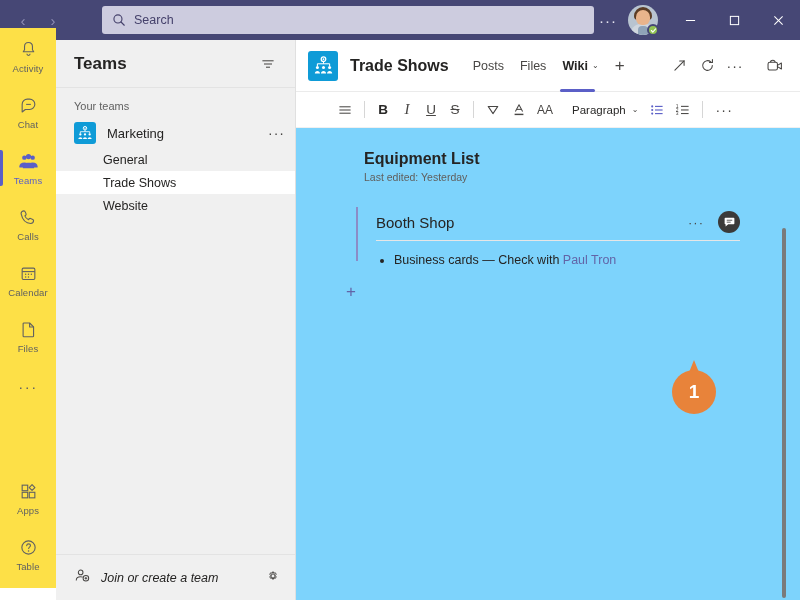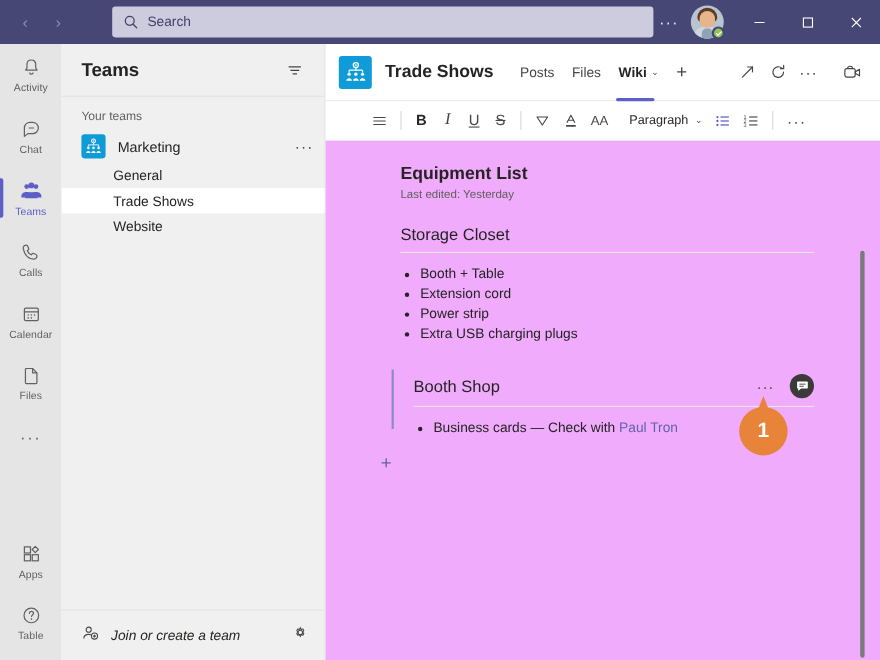--- a/index.html
+++ b/index.html
@@ -63,23 +63,23 @@
     display: flex; align-items: center; justify-content: center;
   }
   .win-btn {
     width: 44px; height: 40px;
     display: flex; align-items: center; justify-content: center;
     color: #ffffff;
   }
 
   
   .rail {
-    position: absolute; left: 0; top: 40px;
+    position: absolute; left: 0; top: 28px;
     width: 56px; height: 560px;
-    background: #e5e5e5;
+    background: #fde047;
     display: flex; flex-direction: column; align-items: flex-end;
   }
   .rail-item {
     width: 56px; height: 56px;
     display: flex; flex-direction: column;
     align-items: center; justify-content: center;
     color: #616161; position: relative;
   }
   .rail-item.selected { color: #5b5fc7; }
   .rail-item.selected::before {
@@ -181,21 +181,21 @@
   .tb-sep { width: 1px; height: 17px; background: #d6d6d6; margin: 0 6px; }
   .tb-para {
     font-size: 11.5px; color: #292827; display: flex; align-items: center;
     padding: 0 6px; margin-left: 8px;
   }
   .tb-para .chev { font-size: 8px; margin-left: 6px; color: #484644; }
   .tb-dots2 { color: #484644; font-size: 14px; letter-spacing: 1.2px; padding: 0 6px; }
 
   
   .doc {
-    position: relative; height: 472px; overflow: hidden; background: #f0abfc;
+    position: relative; height: 472px; overflow: hidden; background: #7dd3fc;
   }
   .doc-inner { padding: 22px 60px 0 68px; }
   .doc-title { font-size: 16px; font-weight: bold; color: #252423; }
   .doc-sub { font-size: 10.5px; color: #605e5c; margin-top: 3px; }
   .sec { margin-top: 22px; position: relative; padding-left: 0; }
   .sec-headrow { display: flex; align-items: center; }
   .sec-title { font-size: 15px; color: #252423; }
   .sec-rule { border-bottom: 1px solid #e6e6e6; margin-top: 7px; }
   .sec-dots { margin-left: auto; color: #484644; font-size: 13px; letter-spacing: 1px; }
   ul.bullets { margin: 10px 0 0 18px; }
@@ -572,32 +572,20 @@
     <div class="tb-sep"></div>
     <div class="tb-dots2">···</div>
   </div>
 
   <div class="doc">
     <div class="doc-inner">
 
       <div class="doc-title">Equipment List</div>
       <div class="doc-sub">Last edited: Yesterday</div>
 
-      <div class="sec">
-        <div class="sec-headrow">
-          <span class="sec-title">Storage Closet</span>
-        </div>
-        <div class="sec-rule"></div>
-        <ul class="bullets">
-          <li>Booth + Table</li>
-          <li>Extension cord</li>
-          <li>Power strip</li>
-          <li>Extra USB charging plugs</li>
-        </ul>
-      </div>
 
       <div class="sec selected" style="margin-top:28px;">
         <div class="sec-headrow">
           <span class="sec-title">Booth Shop</span>
           <span class="sec-dots">···</span>
           <span class="comment-btn">
             <svg width="13" height="13" viewBox="0 0 16 16" fill="#fff">
                 <path d="M2 3.2a1 1 0 0 1 1-1h10a1 1 0 0 1 1 1v6a1 1 0 0 1-1 1H6.4L3.2 13V10.2H3a1 1 0 0 1-1-1z"></path>
                 <line x1="4.6" y1="5.2" x2="11.4" y2="5.2" stroke="#3b3a39" stroke-width="1"></line>
                 <line x1="4.6" y1="7.6" x2="9.4" y2="7.6" stroke="#3b3a39" stroke-width="1"></line>

